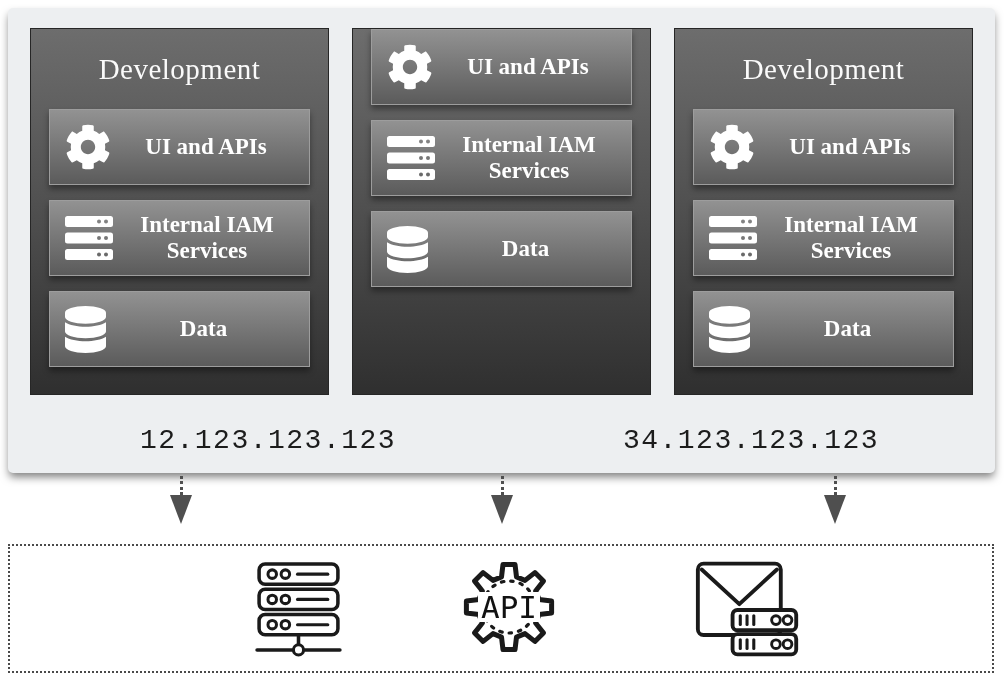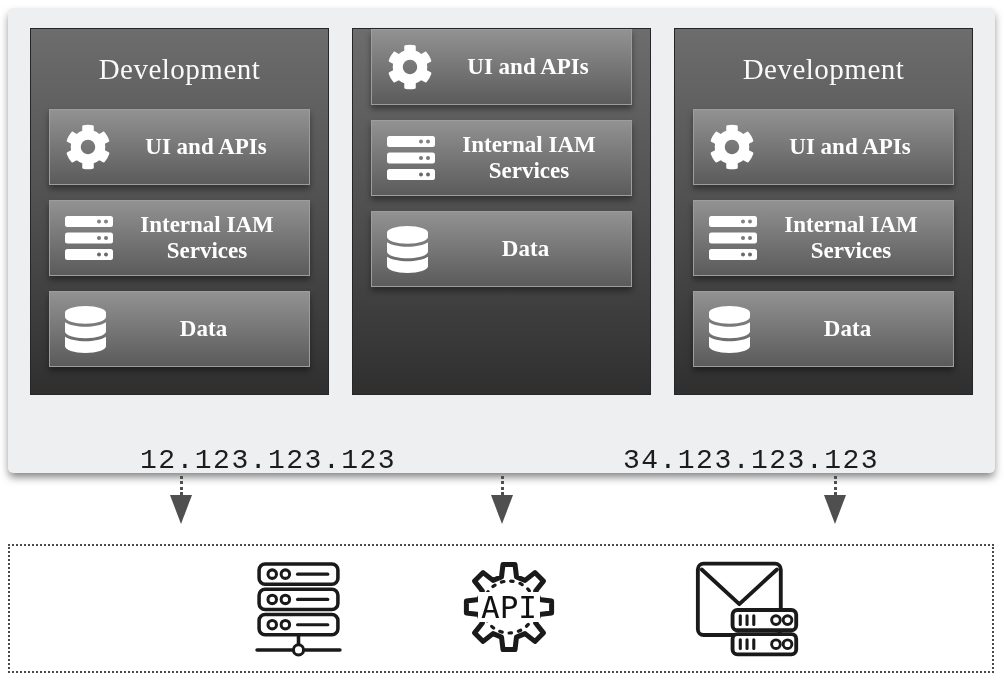--- a/index.html
+++ b/index.html
@@ -33,21 +33,21 @@
   }
   .env-icon { margin-left:15px; display:flex; align-items:center; }
   .env-label {
     flex:1; text-align:center; color:#ffffff; font-weight:700;
     font-size:23px; line-height:1.12; padding-right:8px;
   }
 
   
   .ip-row {
     position:absolute; left:8px; top:417px; width:987px;
-    display:flex; gap:23px; padding:0 22px;margin-top:20px;
+    display:flex; gap:23px; padding:0 22px;
   }
   .ip {
     flex:1; text-align:center; color:#1c1c1c;
     font-family:"Liberation Mono", monospace;
     font-size:28px; letter-spacing:1.5px; white-space:nowrap;
   }
 
   
   .arrow { position:absolute; top:476px; width:24px;
            display:flex; flex-direction:column; align-items:center; }

